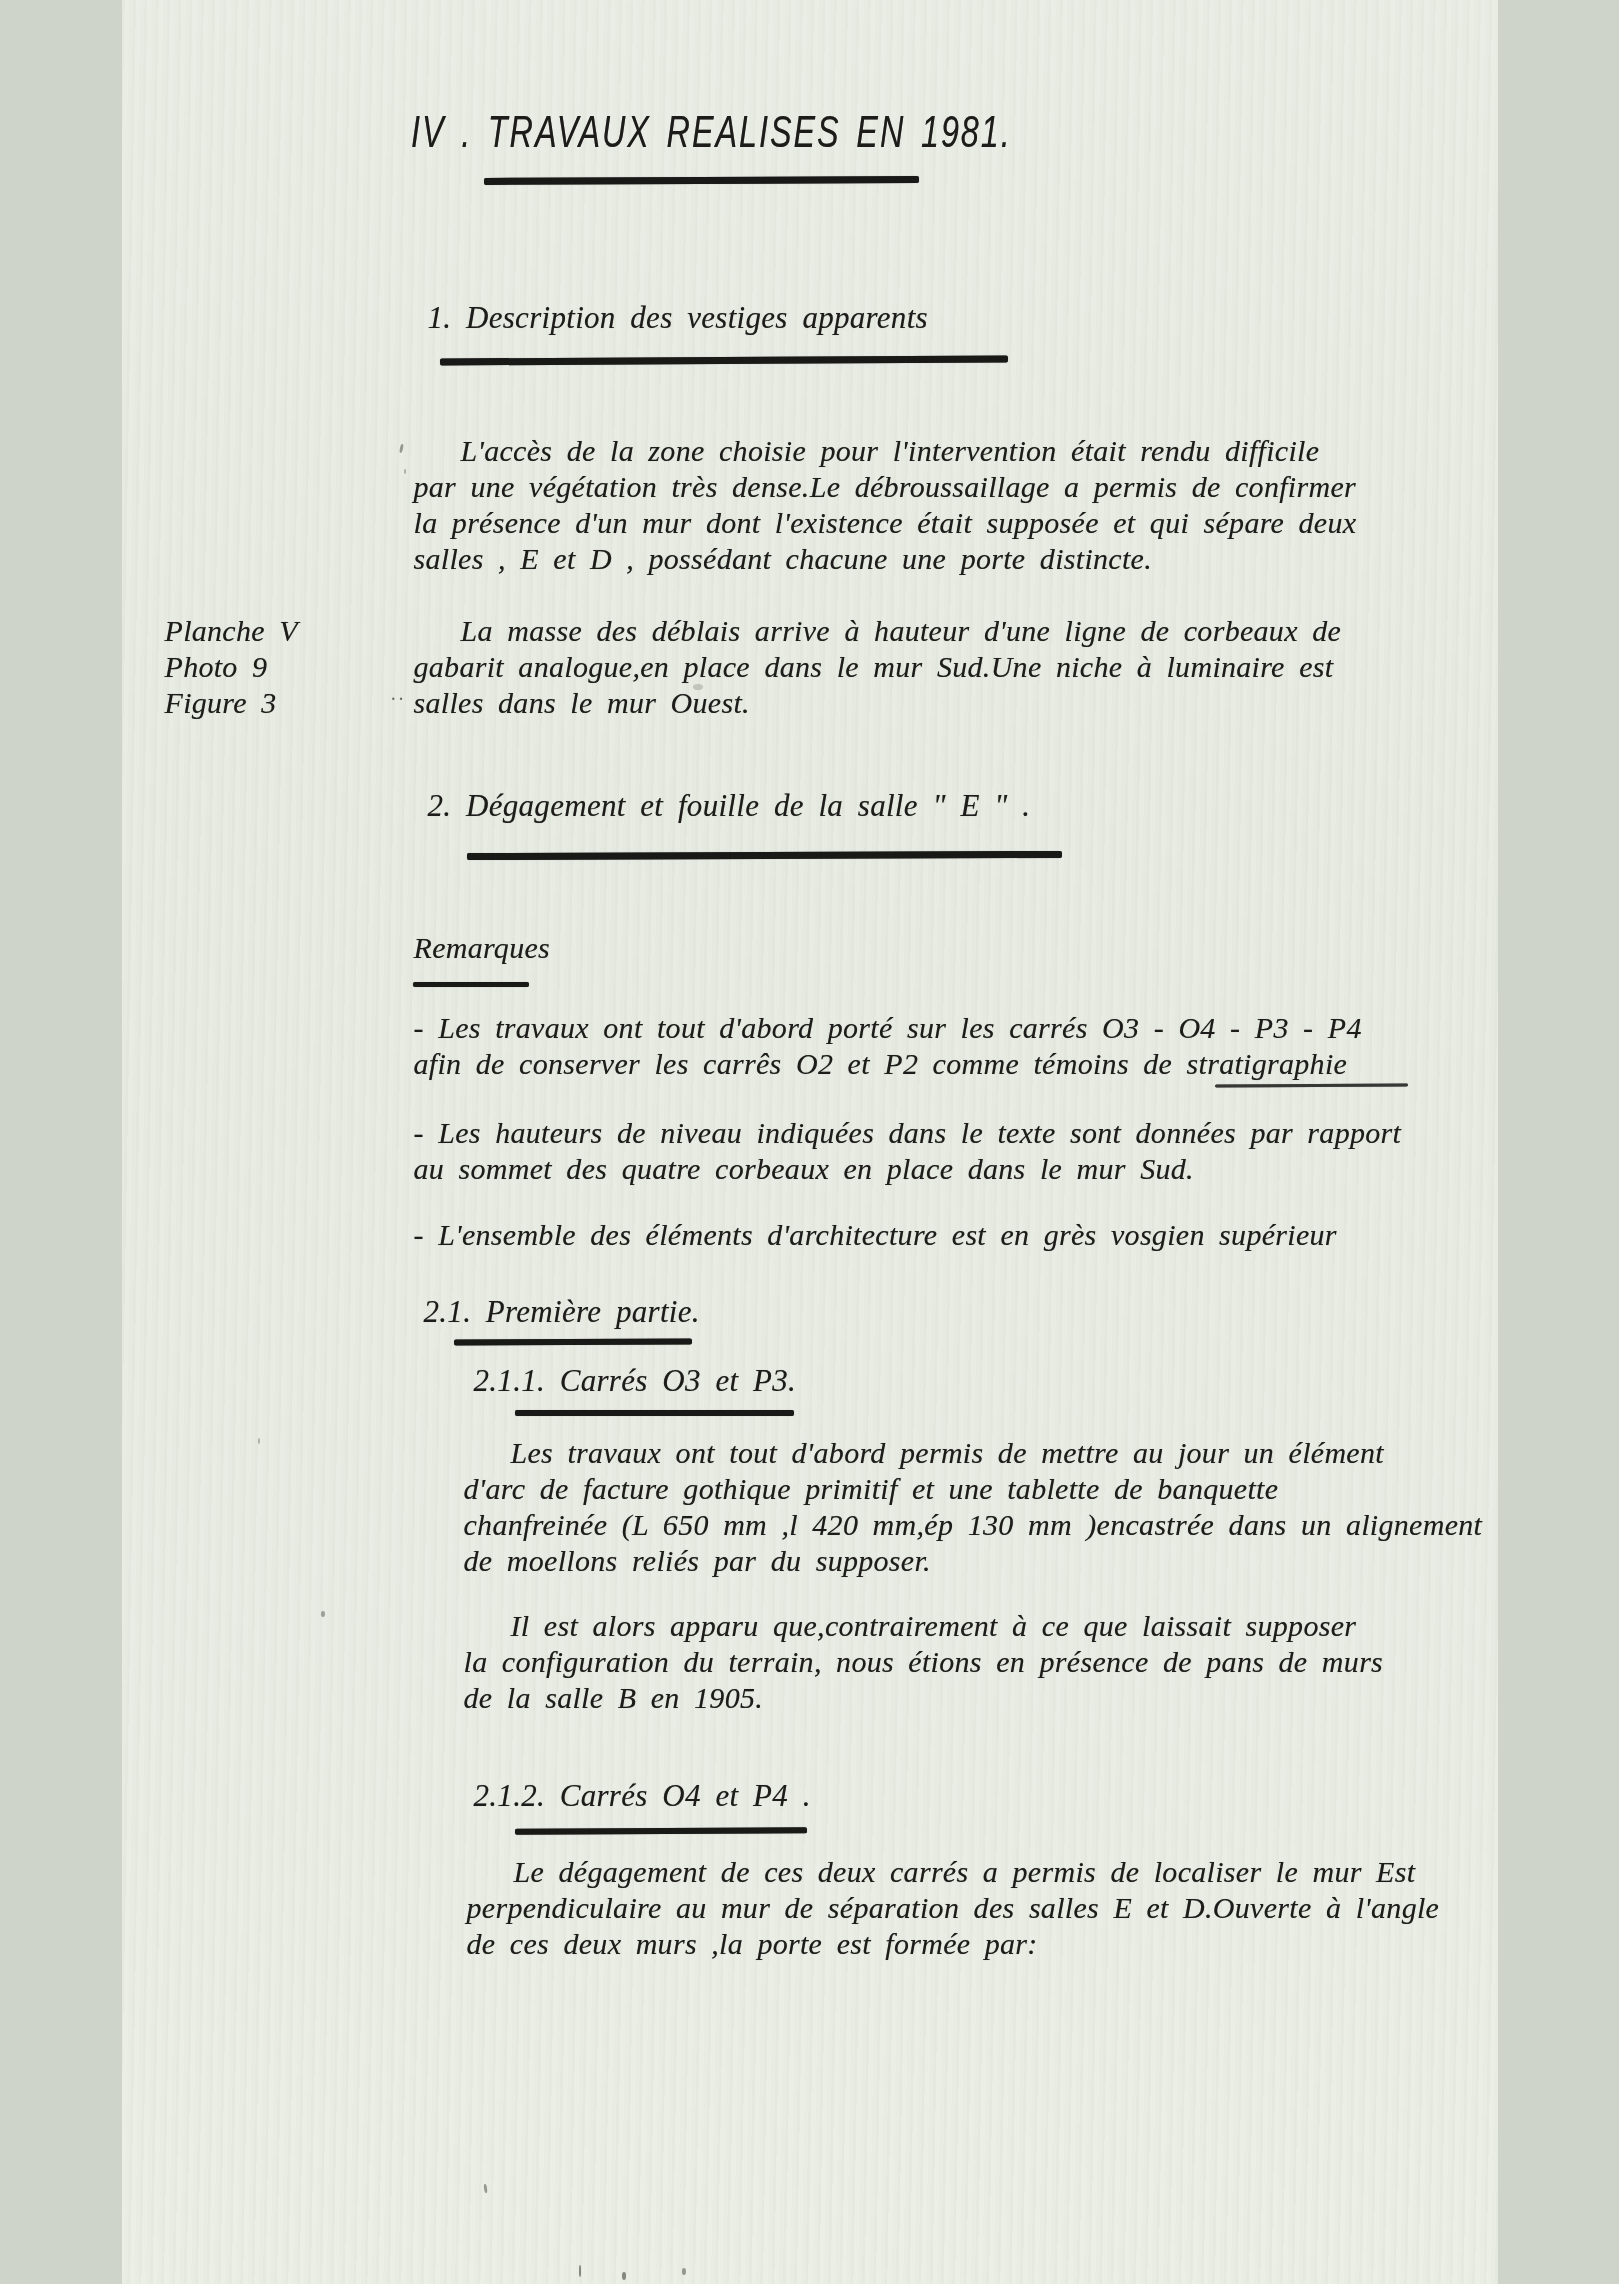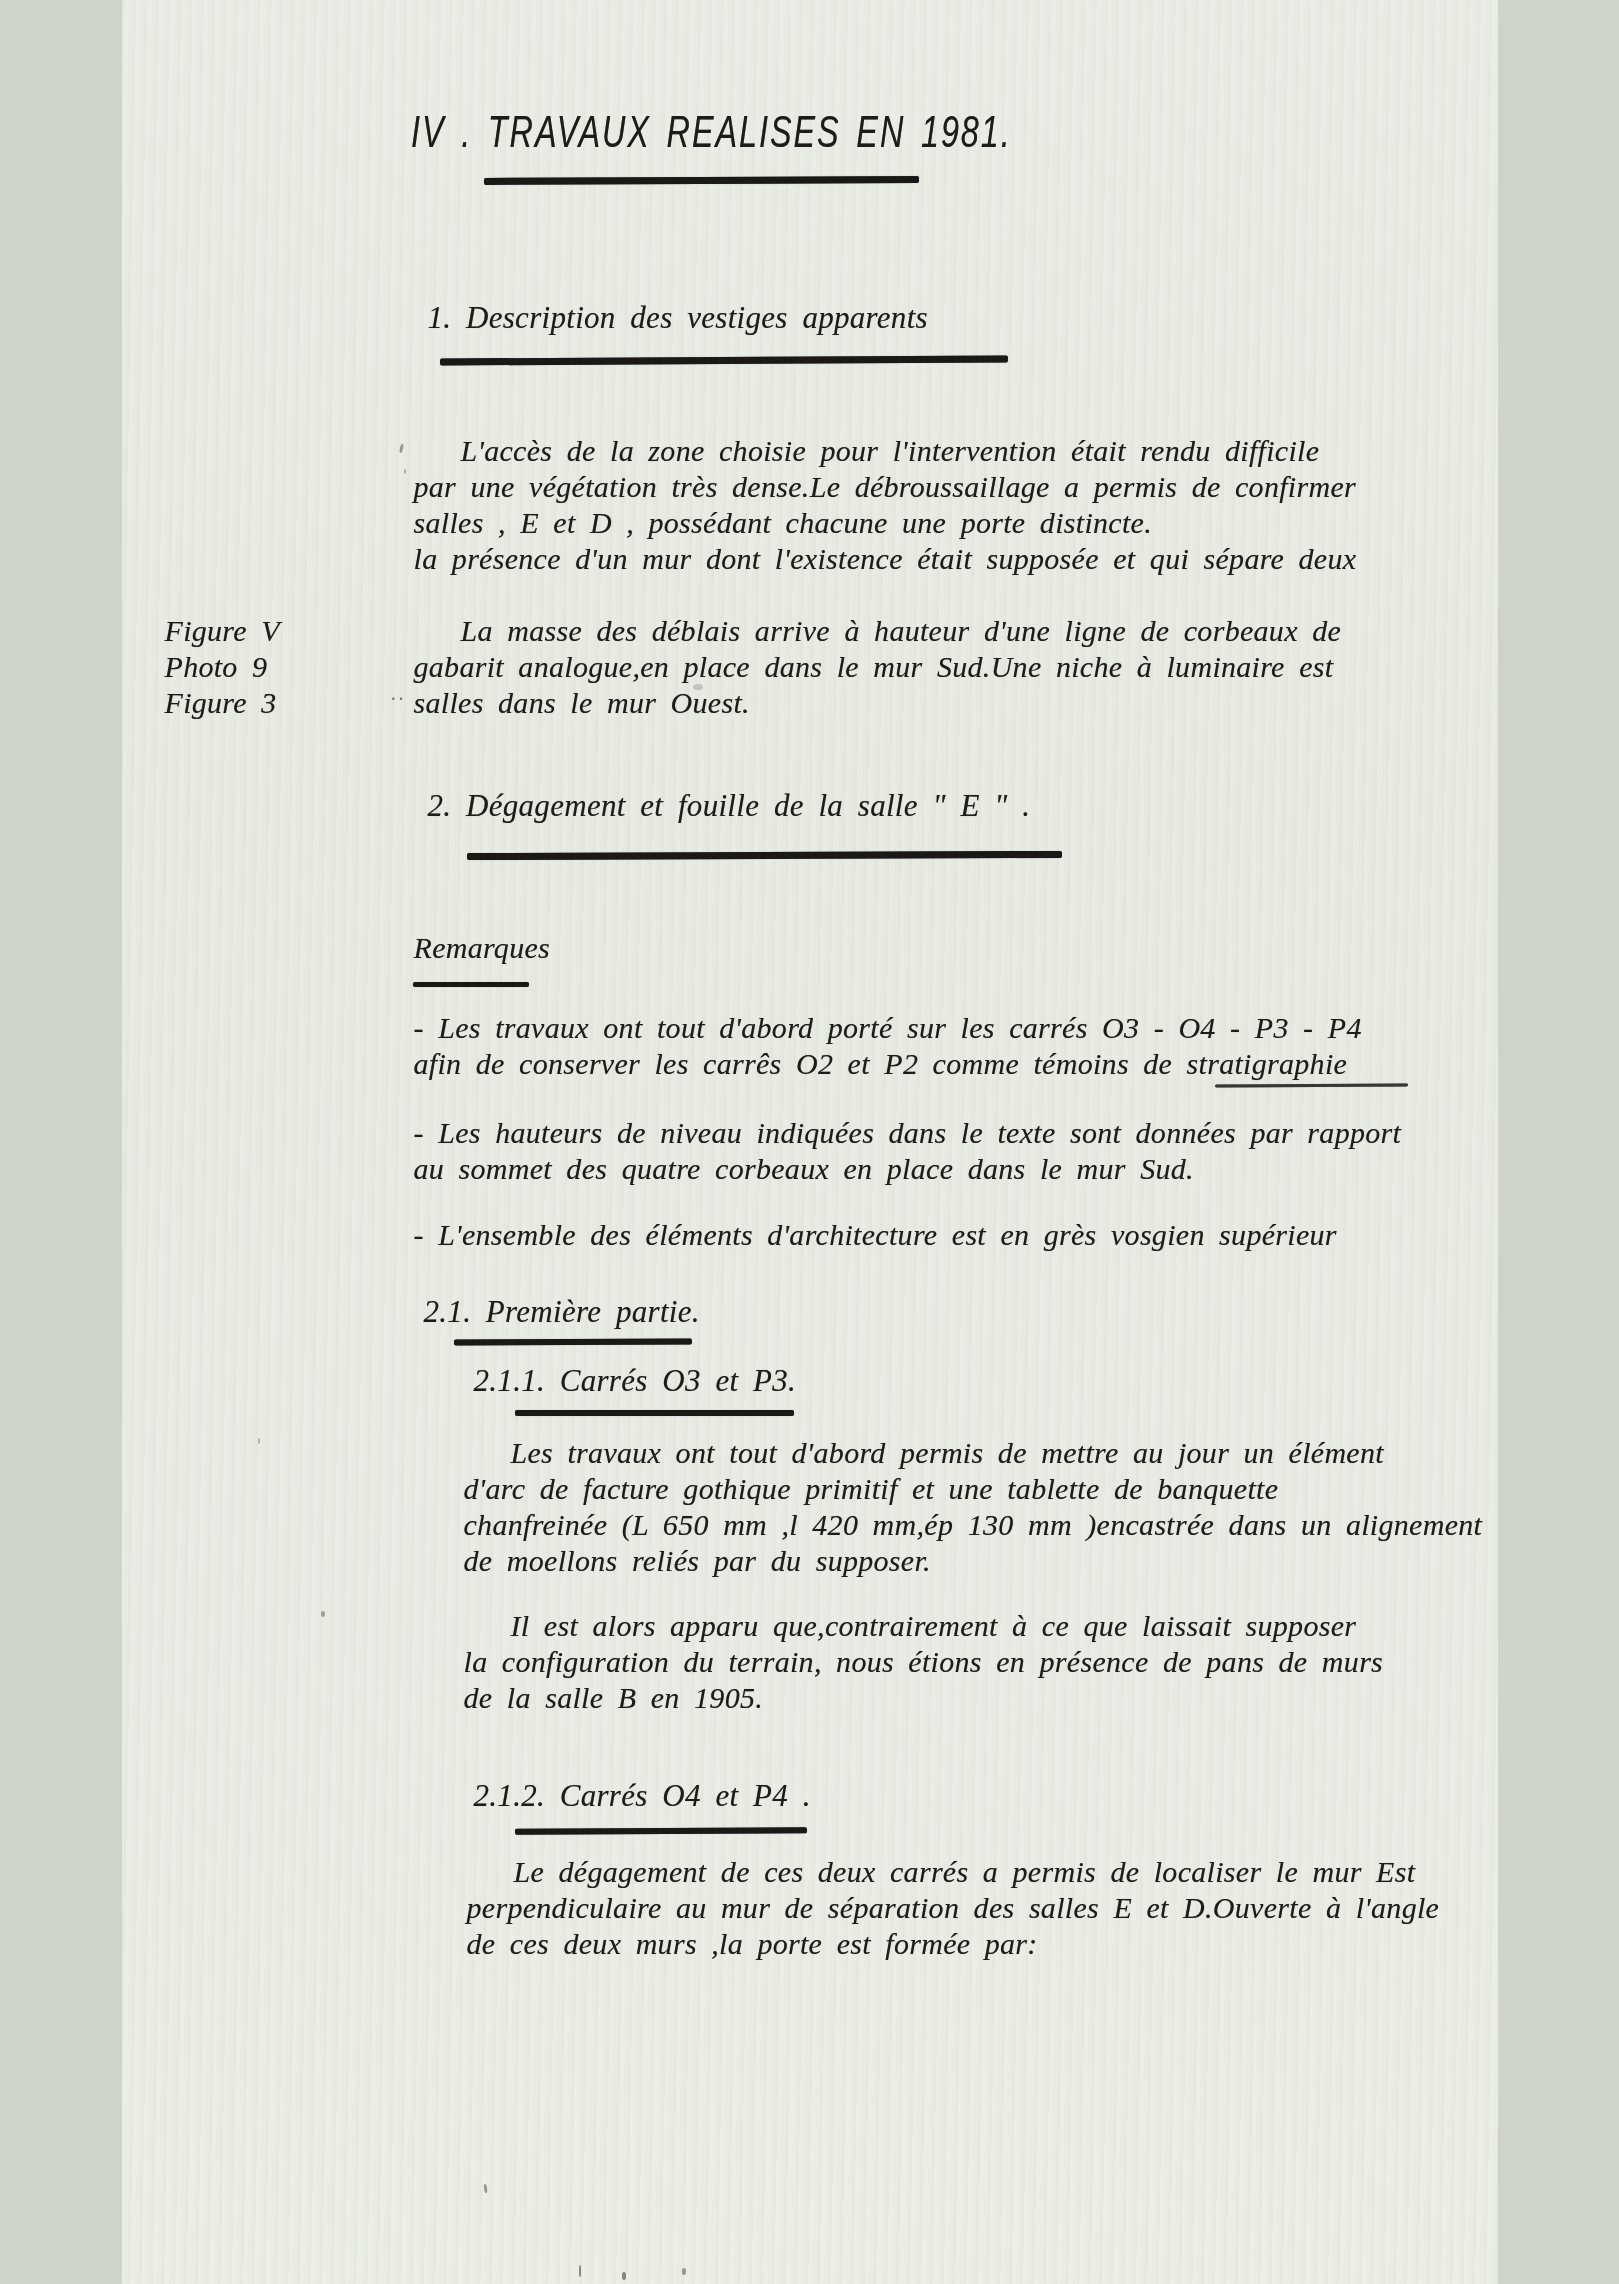--- a/index.html
+++ b/index.html
@@ -72,26 +72,26 @@
 
   <div class="txt title" style="left:289px;top:106px;">IV . TRAVAUX REALISES EN 1981.</div>
   <div class="rule" style="left:362px;top:177px;width:435px;height:7.3px;transform:rotate(-0.25deg);"></div>
 
   <div class="txt h" style="left:306px;top:300px;">1. Description des vestiges apparents</div>
   <div class="rule" style="left:318px;top:357px;width:568px;height:6.6px;transform:rotate(-0.3deg);"></div>
 
   <div class="blk para" style="left:292px;top:433px;">
     <div class="line">L'accès de la zone choisie pour l'intervention était rendu difficile</div>
     <div class="line">par une végétation très dense.Le débroussaillage a permis de confirmer</div>
+    <div class="line">la présence d'un mur dont l'existence était supposée et qui sépare deux</div>
     <div class="line">salles , E et D , possédant chacune une porte distincte.</div>
-    <div class="line">la présence d'un mur dont l'existence était supposée et qui sépare deux</div>
   </div>
 
   <div class="blk" style="left:43px;top:613px;">
-    <div class="line">Figure V</div>
+    <div class="line">Planche V</div>
     <div class="line">Photo 9</div>
     <div class="line">Figure 3</div>
   </div>
   <div class="mark" style="left:269px;top:688px;">··</div>
 
   <div class="blk para" style="left:292px;top:613px;">
     <div class="line">La masse des déblais arrive à hauteur d'une ligne de corbeaux de</div>
     <div class="line">gabarit analogue,en place dans le mur Sud.Une niche à luminaire est</div>
     <div class="line">salles dans le mur Ouest.</div>
   </div>

